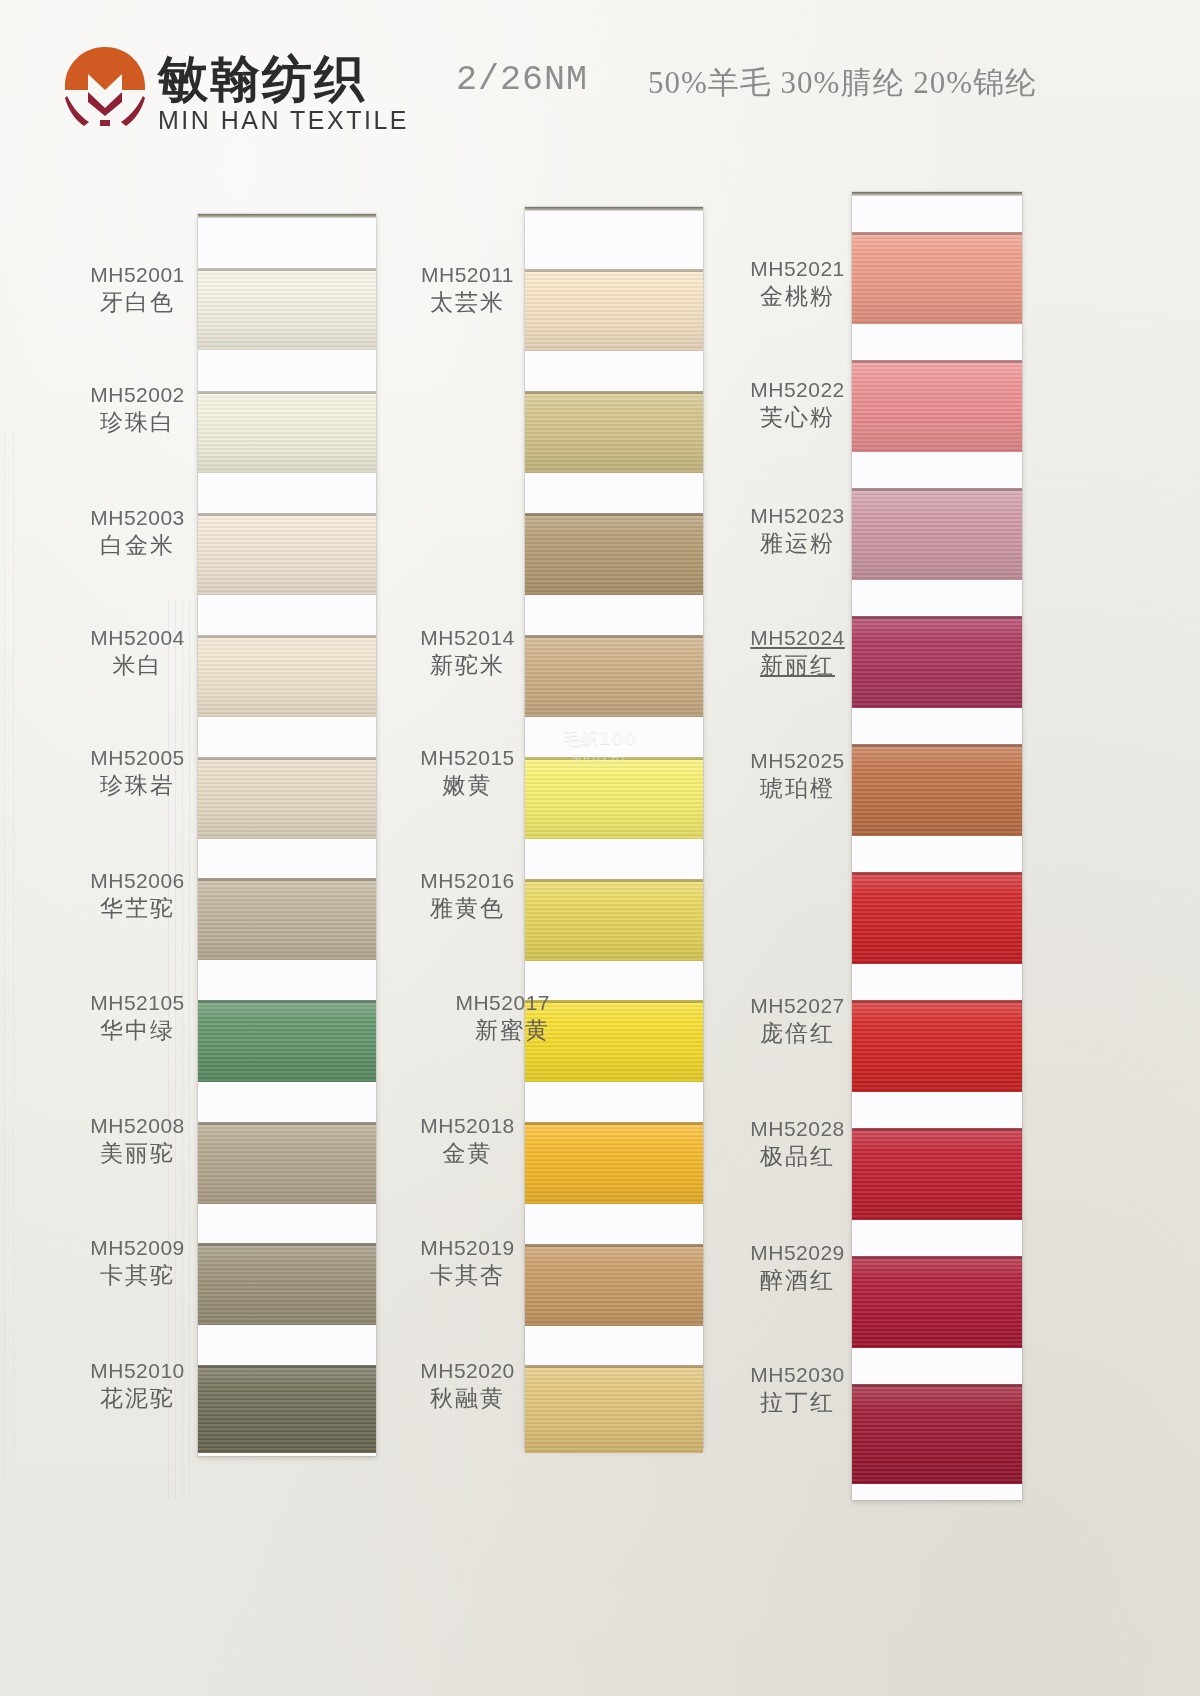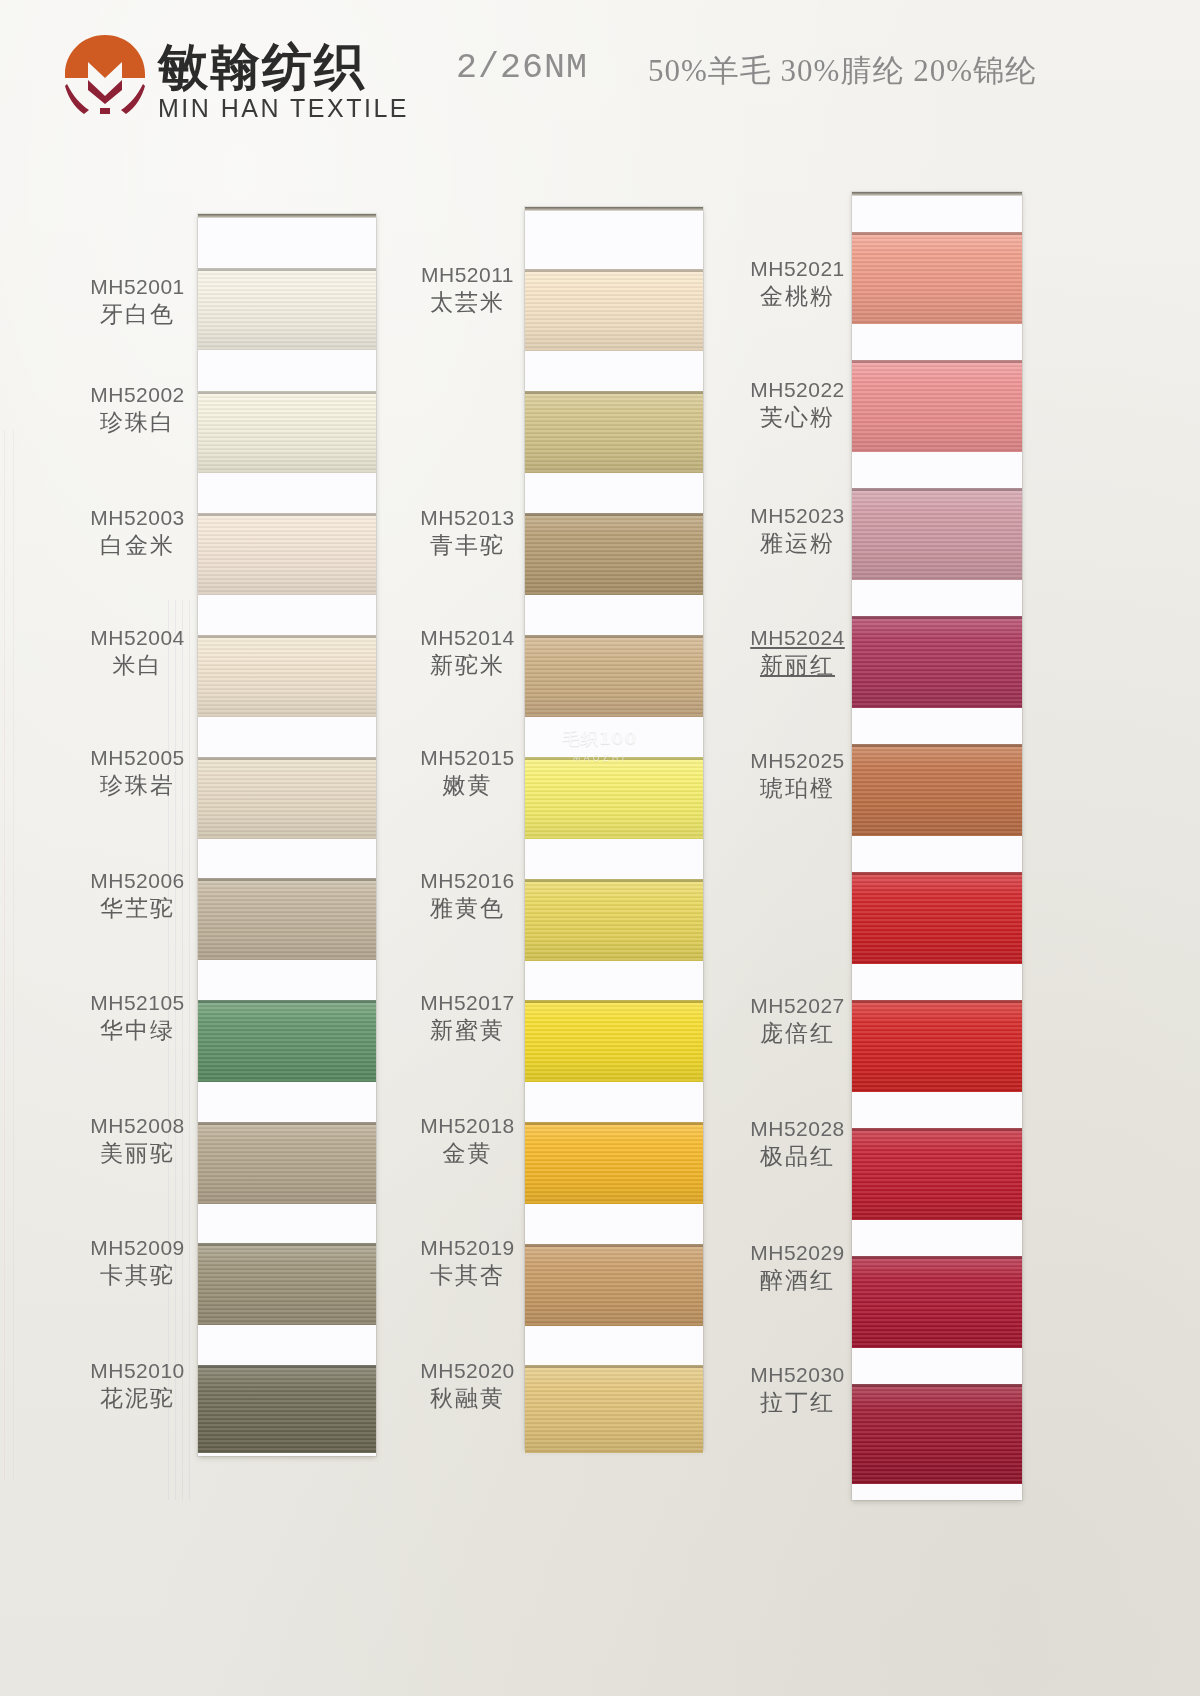--- a/index.html
+++ b/index.html
@@ -31,21 +31,21 @@
     opacity:.7;pointer-events:none;
   }
   .scanlines2{
     position:absolute;left:4px;top:430px;width:18px;height:1050px;
     background:repeating-linear-gradient(90deg,
       rgba(220,185,200,.30) 0 1px, rgba(255,255,255,0) 1px 9px);
     opacity:.6;pointer-events:none;
   }
 
   
-  #header{position:absolute;left:0;top:4px;width:1200px;height:150px;}
+  #header{position:absolute;left:0;top:16px;width:1200px;height:150px;}
   #logo{position:absolute;left:60px;top:28px;width:90px;height:88px;}
   #brand-cn{
     position:absolute;left:158px;top:30px;
     font-size:50px;font-weight:bold;letter-spacing:2px;color:#2b2b2b;
     font-family:"DejaVu Sans","Liberation Sans",sans-serif;
   }
   #brand-en{
     position:absolute;left:158px;top:90px;
     font-size:25px;letter-spacing:2.5px;color:#3a3a3a;
   }
@@ -196,21 +196,21 @@
             <div class="thread"></div>
             <div class="sheen"></div>
             <div class="topedge"></div>
           </div>
           <div class="band" style="top: 1151px; height: 88px; background: rgb(110, 106, 84);">
             <div class="thread"></div>
             <div class="sheen"></div>
             <div class="topedge"></div>
           </div>
         </div>
-        <div class="label-block" style="left: 55px; top: 262px; margin-top: 12px;">
+        <div class="label-block" style="left: 55px; top: 262px;">
           <div class="label-code">MH52001</div>
           <div class="label-name">牙白色</div>
         </div>
         <div class="label-block" style="left: 55px; top: 382px;">
           <div class="label-code">MH52002</div>
           <div class="label-name">珍珠白</div>
         </div>
         <div class="label-block" style="left: 55px; top: 505px;">
           <div class="label-code">MH52003</div>
           <div class="label-name">白金米</div>
@@ -294,37 +294,33 @@
           <div class="band" style="top: 1158px; height: 88px; background: rgb(226, 195, 119);">
             <div class="thread"></div>
             <div class="sheen"></div>
             <div class="topedge"></div>
           </div>
         </div>
         <div class="label-block" style="left: 385px; top: 262px;">
           <div class="label-code">MH52011</div>
           <div class="label-name">太芸米</div>
         </div>
-        <div class="label-block" style="left: 385px; top: 505px;">
-          <div class="label-code">MH52013</div>
-          <div class="label-name">青丰驼</div>
-        </div>
         <div class="label-block" style="left: 385px; top: 625px;">
           <div class="label-code">MH52014</div>
           <div class="label-name">新驼米</div>
         </div>
         <div class="label-block" style="left: 385px; top: 745px;">
           <div class="label-code">MH52015</div>
           <div class="label-name">嫩黄</div>
         </div>
         <div class="label-block" style="left: 385px; top: 868px;">
           <div class="label-code">MH52016</div>
           <div class="label-name">雅黄色</div>
         </div>
-        <div class="label-block" style="left: 385px; top: 990px;">
+        <div class="label-block" style="left: 385px; top: 990px; text-align: right;">
           <div class="label-code">MH52017</div>
           <div class="label-name">新蜜黄</div>
         </div>
         <div class="label-block" style="left: 385px; top: 1113px;">
           <div class="label-code">MH52018</div>
           <div class="label-name">金黄</div>
         </div>
         <div class="label-block" style="left: 385px; top: 1235px;">
           <div class="label-code">MH52019</div>
           <div class="label-name">卡其杏</div>

